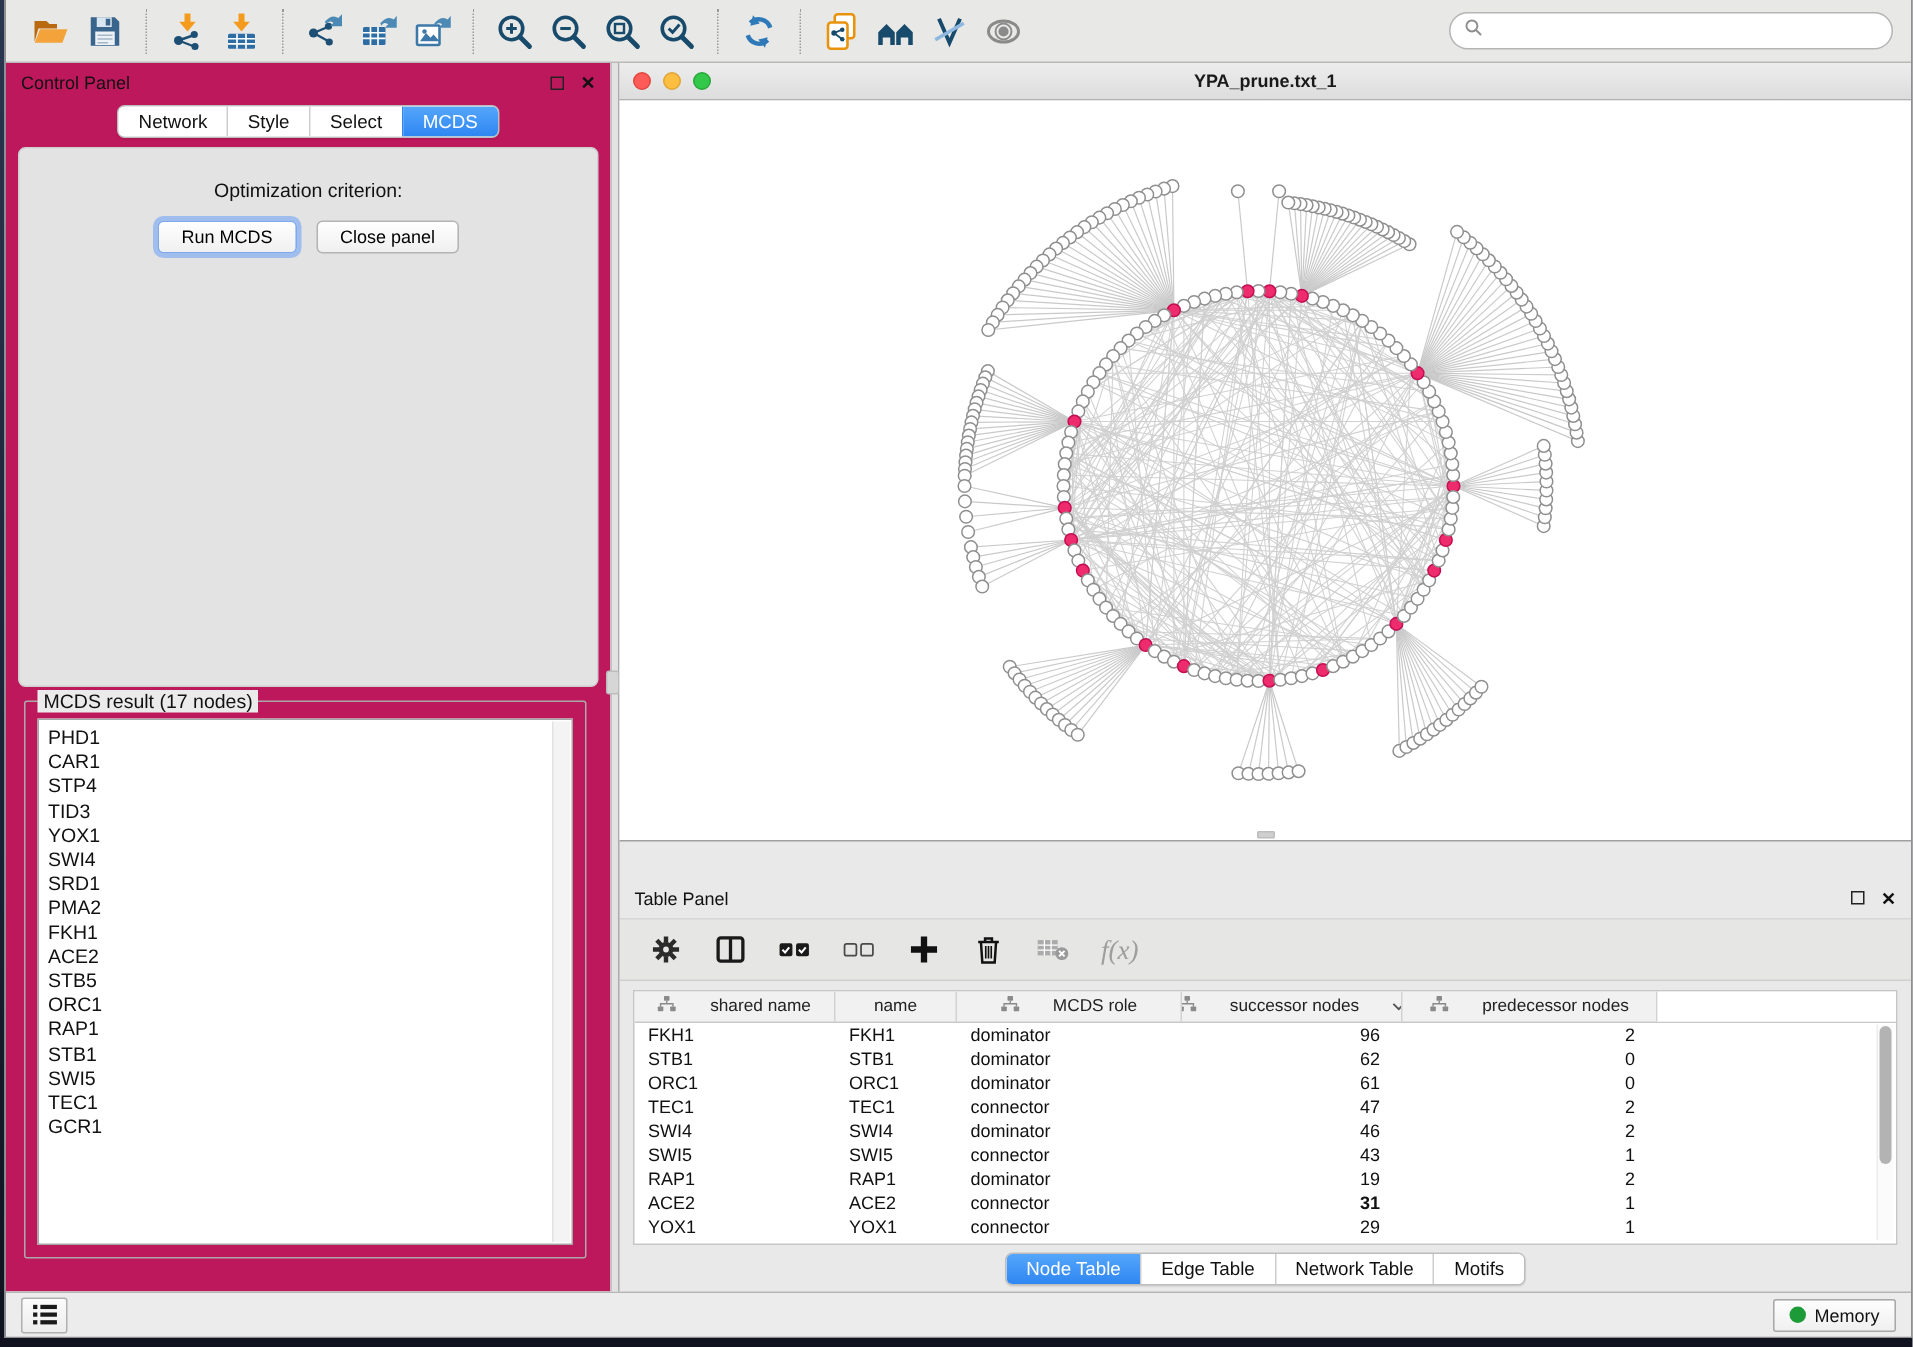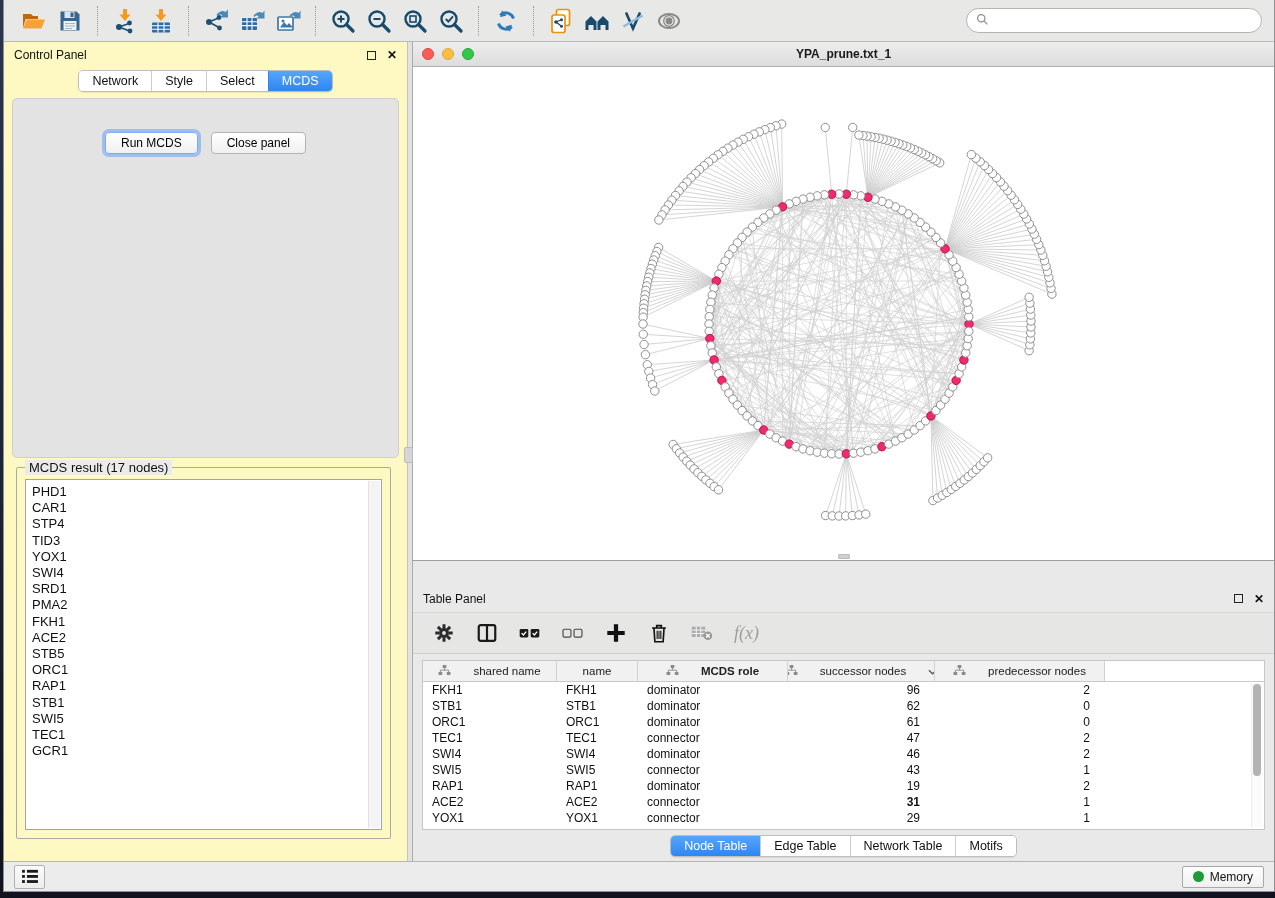--- a/index.html
+++ b/index.html
@@ -17,21 +17,21 @@
   .tb-btn svg { width:26px; height:26px; }
   .tb-sep { width:0; height:30px; border-left:1px dotted #9a9a9a; margin:0 9px; }
   .searchbox { margin-left:auto; width:296px; height:25px; background:#fff; border:1px solid #b5b5b5;
                border-radius:13px; display:flex; align-items:center; padding:0 9px; gap:5px; }
   .searchbox input { border:none; outline:none; flex:1; font-size:12px; font-family:inherit; background:transparent; }
 
   
   .main { flex:1; display:flex; min-height:0; }
 
   
-  .control-panel { width:403px; flex:none; display:flex; flex-direction:column; background:#fef9c3; }
+  .control-panel { width:403px; flex:none; display:flex; flex-direction:column; background:#be185d; }
   .panel-header { height:26px; display:flex; align-items:center; padding:0 10px; font-size:12px; flex:none; }
   .win-btns { margin-left:auto; display:flex; align-items:center; gap:11px; }
   .float-icon { width:9px; height:9px; border:1.6px solid #222; display:inline-block; }
   .close-icon { font-size:12px; font-weight:bold; color:#111; line-height:1; }
 
   .seg-group { display:flex; background:#fff; border:1px solid #bdbdbd; border-radius:5px; overflow:hidden;
                box-shadow:0 1px 1px rgba(0,0,0,.08); }
   .seg { padding:3px 13px; font-size:12.5px; border-left:1px solid #cdcdcd; background:#fff; cursor:default; white-space:nowrap; }
   .seg:first-child { border-left:none; }
   .seg.selected { background:linear-gradient(#55a6fb,#2e86f2); color:#fff; border-left-color:#2e86f2; }
@@ -282,20 +282,21 @@
       <div class="cp-tabs">
         <div class="seg-group" id="cp-tabgroup">
             <span class="seg">Network</span>
             <span class="seg">Style</span>
             <span class="seg">Select</span>
             <span class="seg selected">MCDS</span>
           </div>
       </div>
 
       <div class="cp-sub">
+        <div class="opt-label">Optimization criterion:</div>
         <div class="btn-row">
           <button class="push-btn focused">Run MCDS</button>
           <button class="push-btn">Close panel</button>
         </div>
       </div>
 
       <div class="groupbox">
         <span class="groupbox-legend">MCDS result (17 nodes)</span>
         <div class="mcds-list">
           <div id="mcds-items">
@@ -1132,21 +1133,21 @@
                       <rect x="0.5" y="7.6" width="4" height="3.4" rx="0.5"></rect>
                       <rect x="9.5" y="7.6" width="4" height="3.4" rx="0.5"></rect>
                     </g>
                     <path d="M7 3.4v2.2M2.5 7.6V5.6h9v2" stroke="#8a8a8a" fill="none" stroke-width="1"></path>
                   </svg></span>
                 <span>shared name</span>
               </div>
               <div class="th" style="width: 81px;">
                 <span>name</span>
               </div>
-              <div class="th" style="width: 150px; font-weight: bold;">
+              <div class="th" style="width: 150px;">
                 <span><svg viewBox="0 0 14 12" width="13" height="11">
                     <g fill="#8a8a8a">
                       <rect x="5" y="0" width="4" height="3.4" rx="0.5"></rect>
                       <rect x="0.5" y="7.6" width="4" height="3.4" rx="0.5"></rect>
                       <rect x="9.5" y="7.6" width="4" height="3.4" rx="0.5"></rect>
                     </g>
                     <path d="M7 3.4v2.2M2.5 7.6V5.6h9v2" stroke="#8a8a8a" fill="none" stroke-width="1"></path>
                   </svg></span>
                 <span>MCDS role</span>
               </div>

